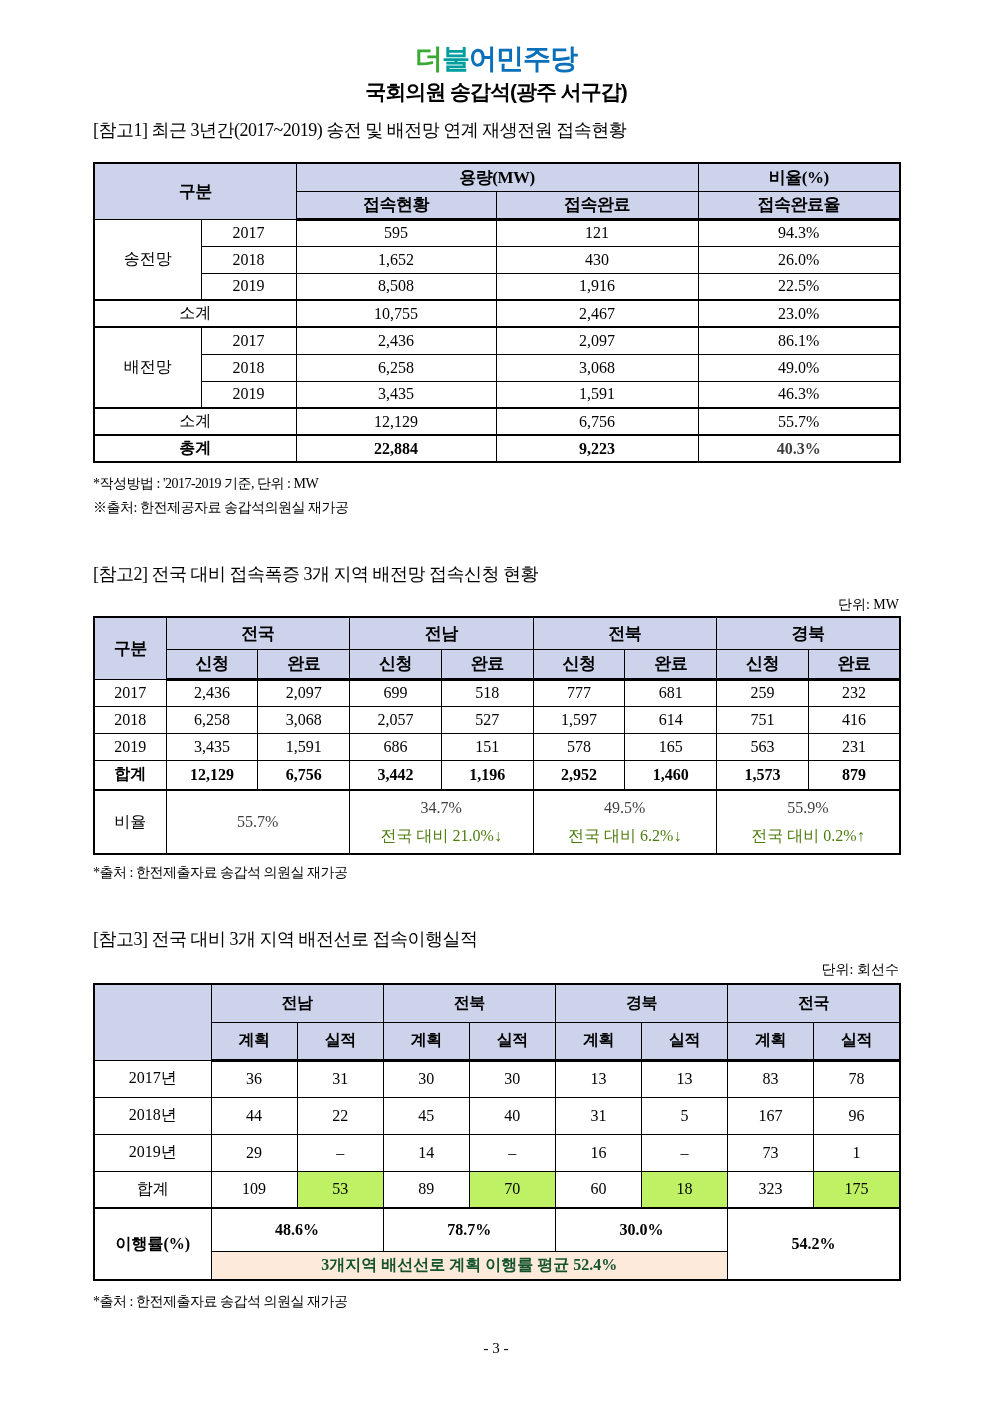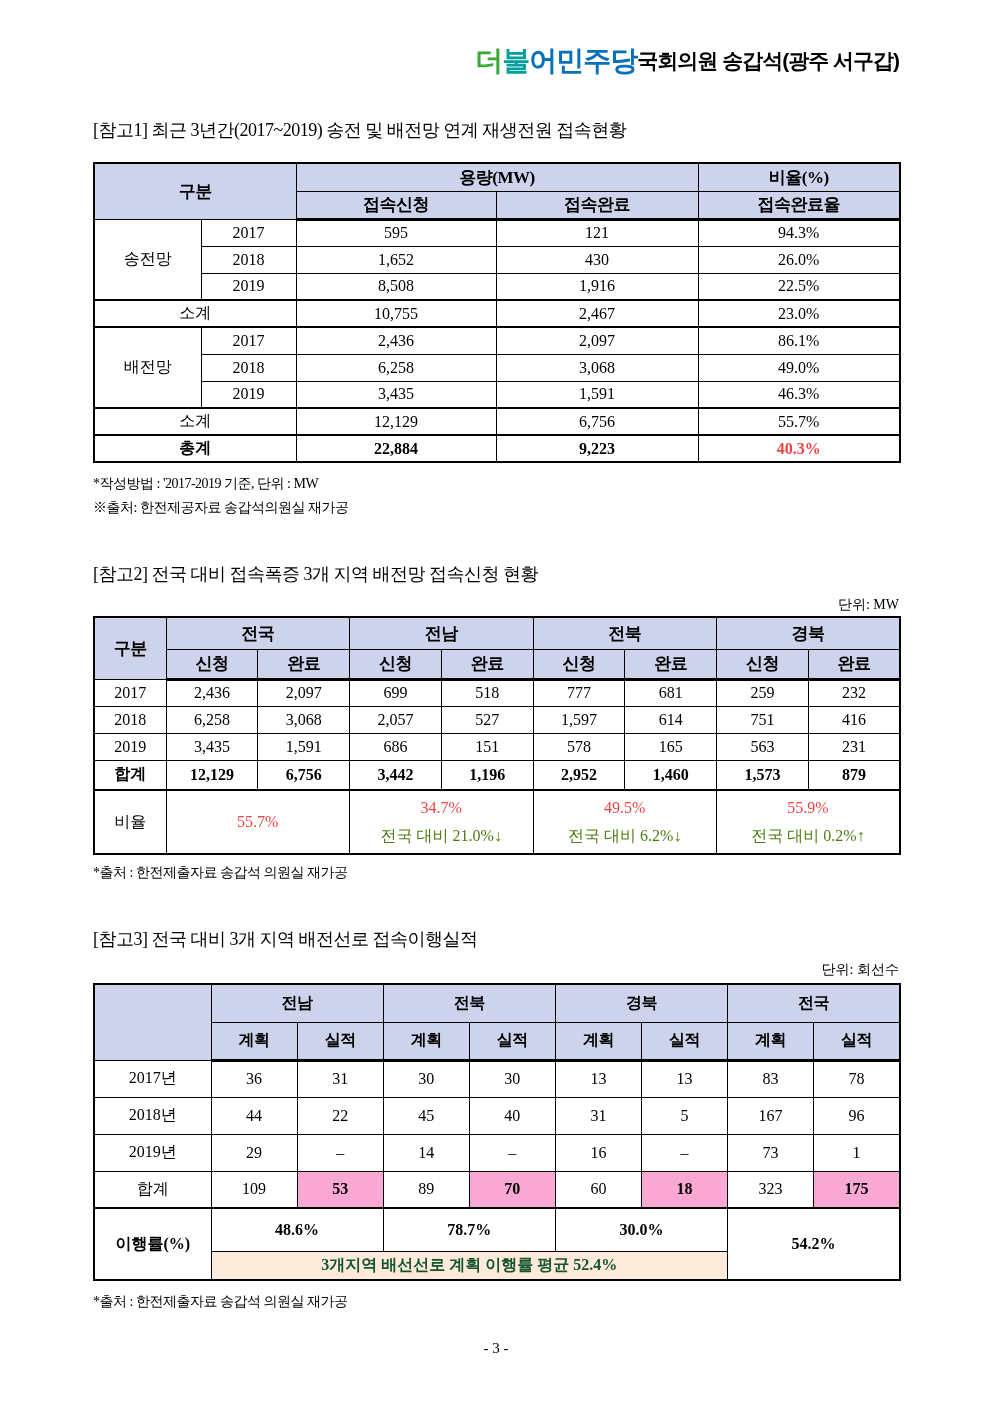--- a/index.html
+++ b/index.html
@@ -4,43 +4,43 @@
 <style>
   * { box-sizing: border-box; margin: 0; padding: 0; }
   body {
     width: 992px; height: 1403px; margin: 0 auto; background: #ffffff;
     font-family: "Liberation Serif", "DejaVu Serif", serif; color: #000;
   }
   .page { position: relative; width: 992px; height: 1403px; overflow: hidden; }
   .content { padding: 40px 93px 0 93px; }
 
   
-  .doc-header { display: flex; justify-content: flex-end; align-items: center; height: 42px; }
+  .doc-header { display: flex; justify-content: space-between; align-items: center; height: 42px; flex-direction: column; }
   .logo { font-family: "Liberation Sans", "DejaVu Sans", sans-serif; font-weight: bold; font-size: 28px; letter-spacing: -1px; }
   .lg1 { color: #3aa935; }
   .lg2 { color: #009f9d; }
   .lg3 { color: #0a70b9; }
   .member { font-family: "Liberation Sans", "DejaVu Sans", sans-serif; font-weight: bold; font-size: 21px; letter-spacing: -1px; }
 
   .sec-title { font-size: 18px; letter-spacing: -0.5px; }
   .title1 { margin-top: 36px; }
   .title2 { margin-top: 42px; }
   .title3 { margin-top: 42px; }
   .unit-label { text-align: right; font-size: 14px; margin-top: 10px; }
 
   table { border-collapse: collapse; width: 806px; table-layout: fixed; }
   .t { border: 2px solid #000; }
   td { border: 1px solid #000; text-align: center; vertical-align: middle; font-size: 16px; padding: 1px 2px; overflow: hidden; }
   .th td { background: #ccd3ea; font-weight: bold; font-size: 17px; letter-spacing: -0.5px; }
   .hsep td { border-bottom: 3px solid #000; }
   .tsep td { border-top: 2px solid #000; text-align: center; }
   .bold { font-weight: bold; }
-  .red { color: #ef4444; }
+  .red { color: #404040; }
   .blue { color: #4d7c0f; }
-  .hl { background: #f9a8d4; font-weight: bold; }
+  .hl { background: #bef264; font-weight: normal; }
   .pink { background: #fdeada; color: #14532d; font-weight: bold; font-size: 17px; }
 
   .t1 { margin-top: 20px; }
   .t1 tr { height: 27px; }
   .t1 tr.th { height: 28px; }
 
   .t2 { margin-top: 2px; }
   .t2 tr { height: 27px; }
   .t2 tr.th1 { height: 32px; }
   .t2 tr.th2 { height: 30px; }
@@ -80,21 +80,21 @@
           <col style="width:202px">
           <col style="width:202px">
         </colgroup>
       <tbody>
         <tr class="th">
           <td colspan="2" rowspan="2">구분</td>
           <td colspan="2">용량(MW)</td>
           <td>비율(%)</td>
         </tr>
         <tr class="th hsep">
-          <td>접속신청</td>
+          <td>접속현황</td>
           <td>접속완료</td>
           <td>접속완료율</td>
         </tr>
         <tr>
           <td rowspan="3">송전망</td>
           <td>2017</td>
           <td>595</td>
           <td>121</td>
           <td>94.3%</td>
         </tr>

